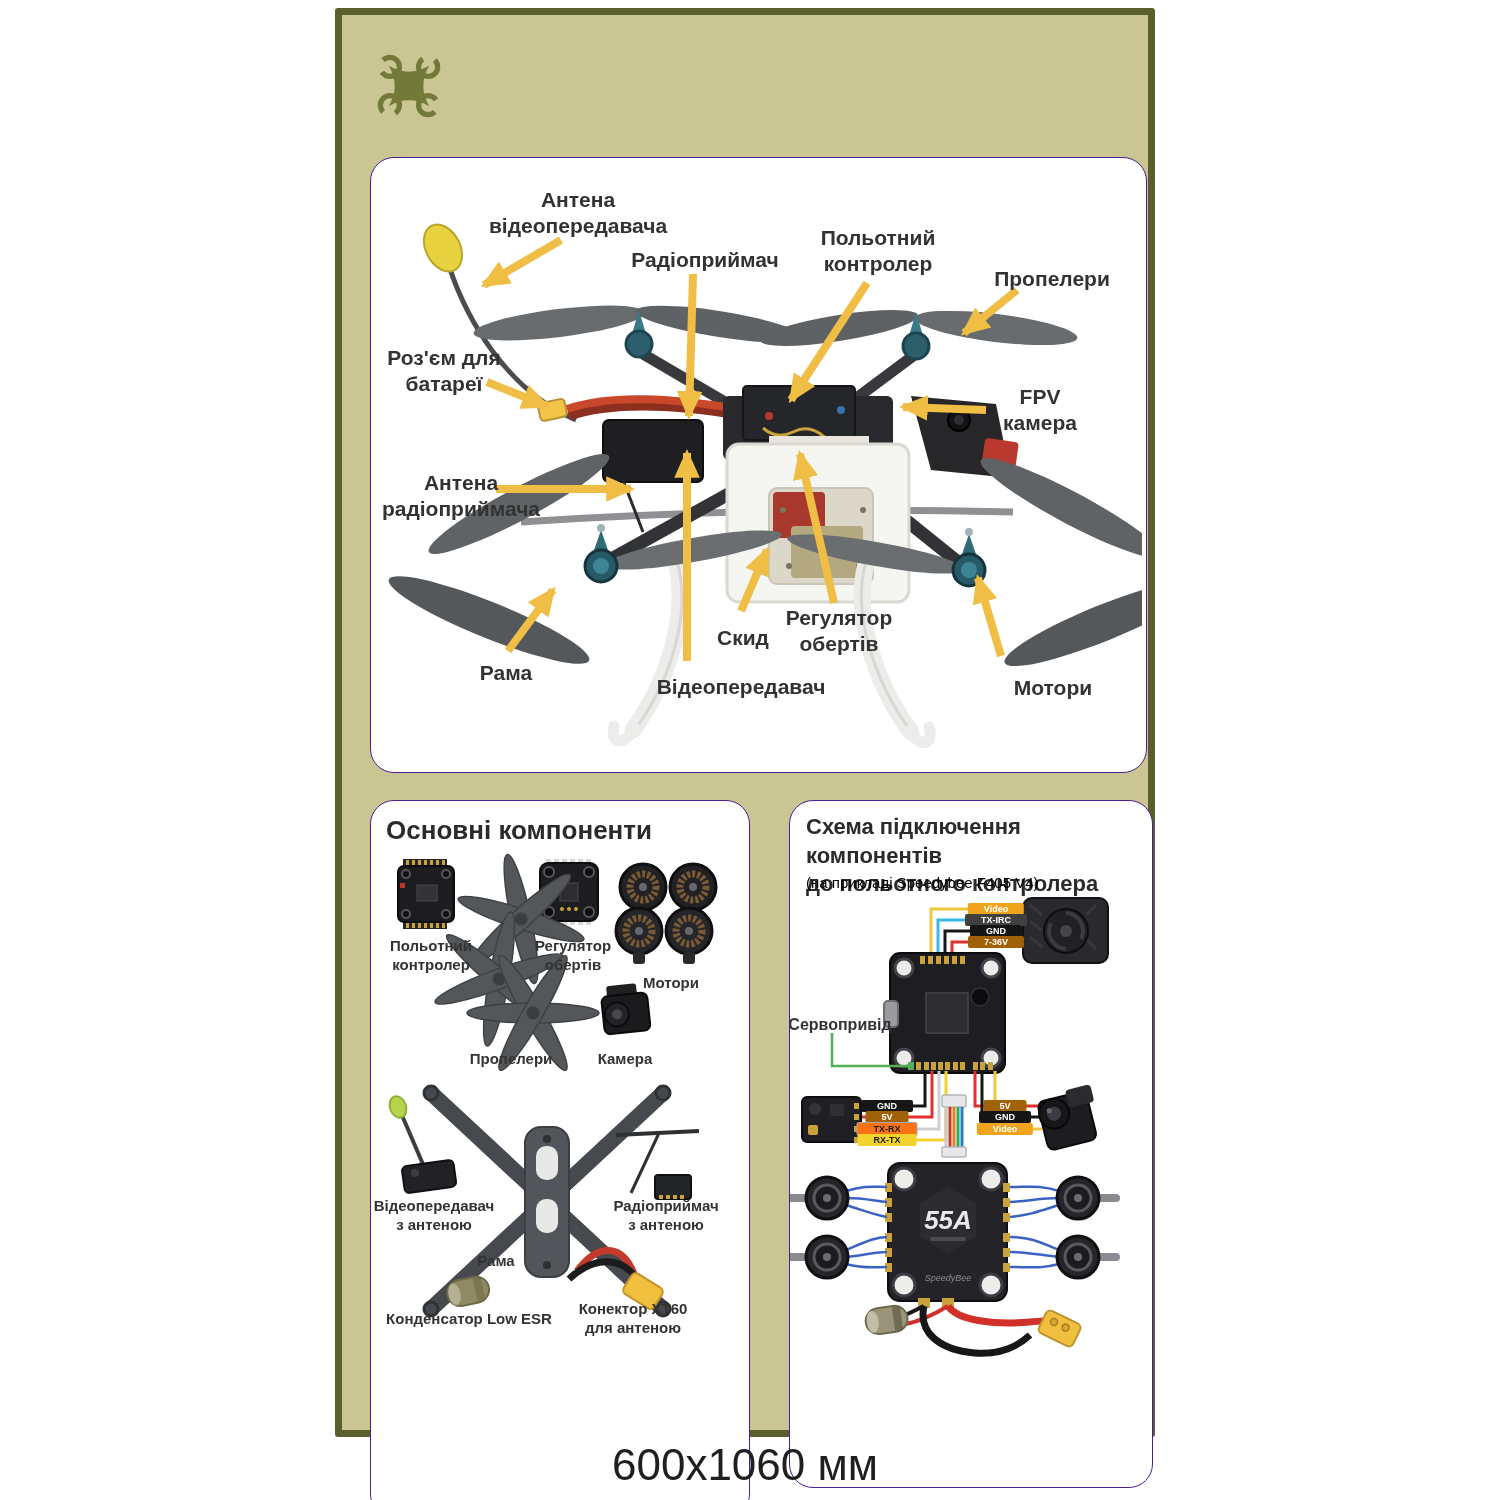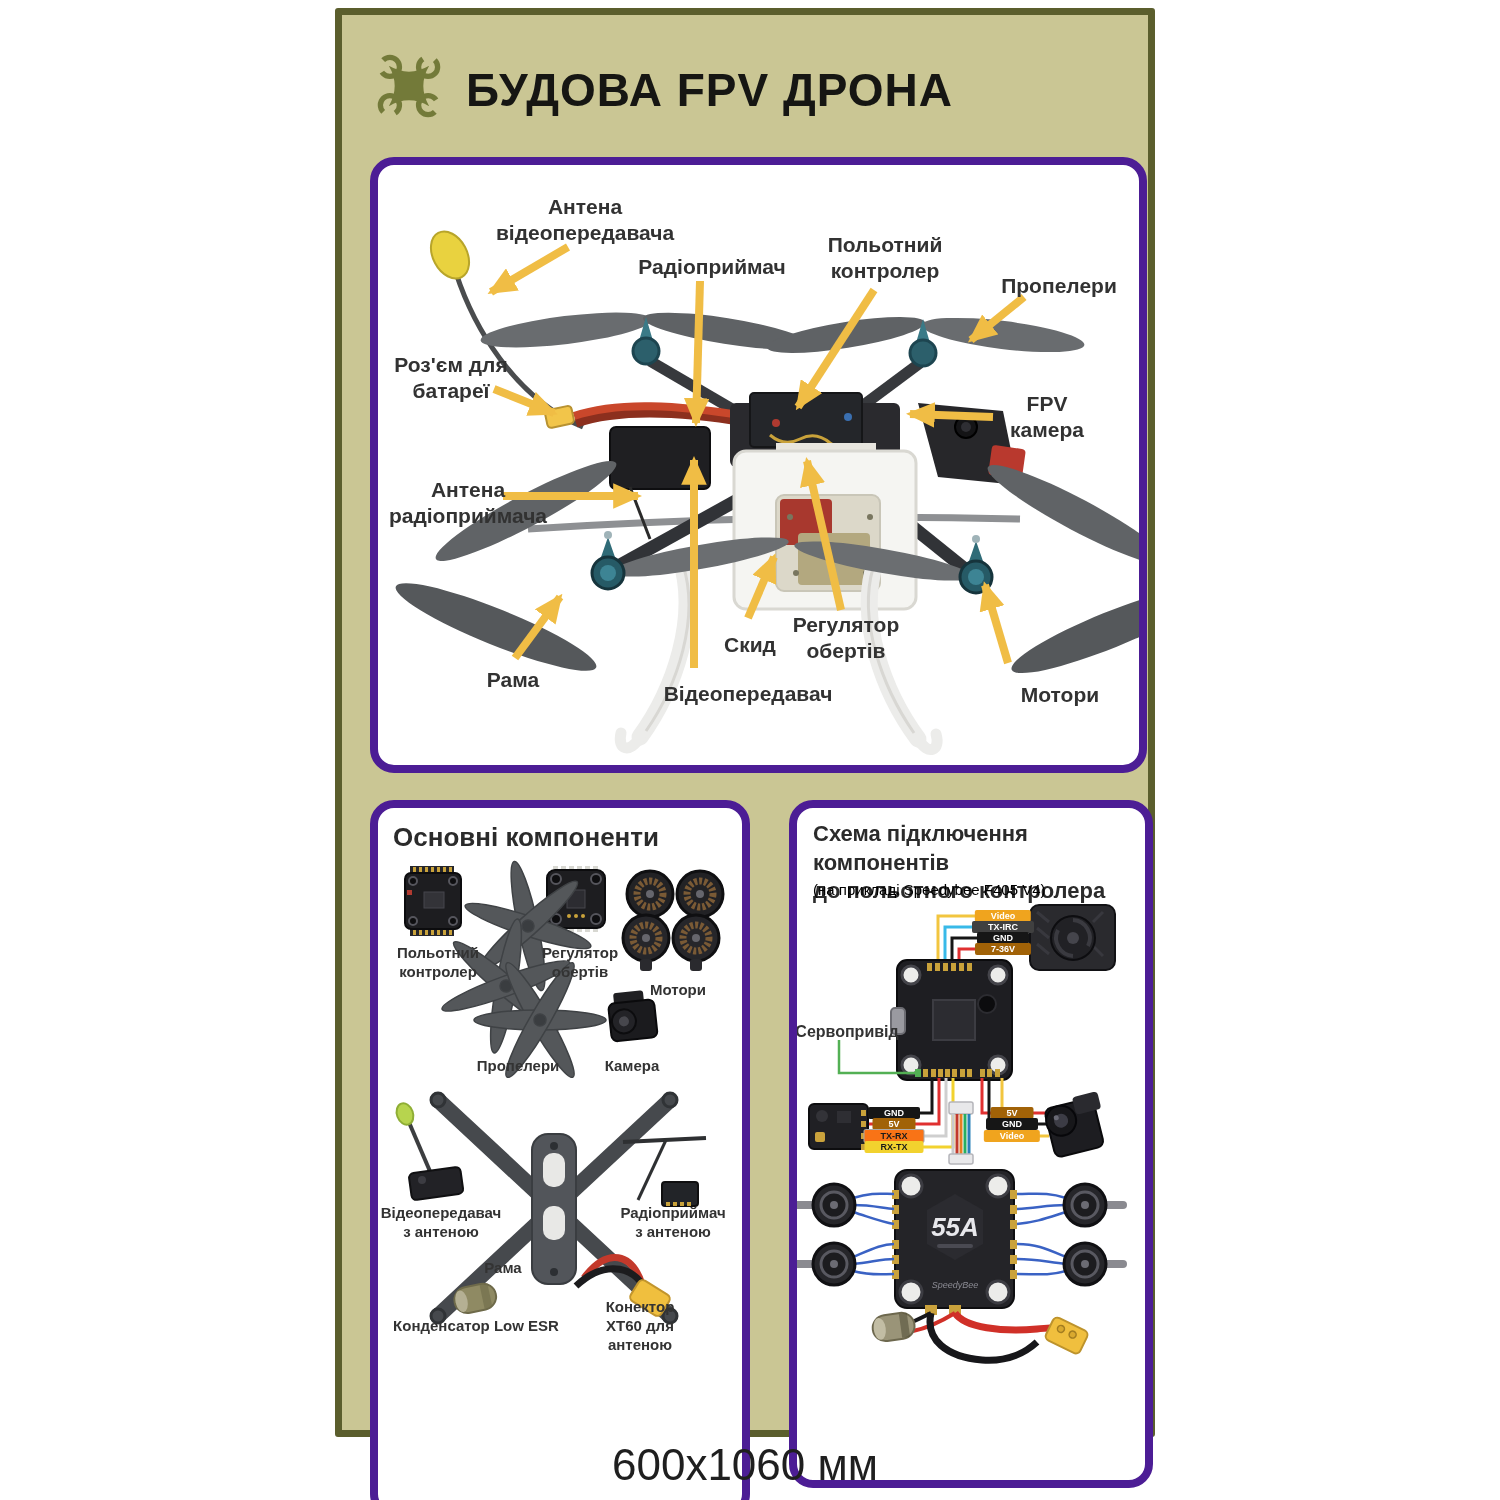--- a/index.html
+++ b/index.html
@@ -1,19 +1,19 @@
 <!DOCTYPE html>
 <html><head>
 <meta charset="utf-8">
 <style>
   html,body{margin:0;padding:0;background:#ffffff;width:1500px;height:1500px;position:relative;
     font-family:"Liberation Sans", sans-serif;}
   .poster{position:absolute;left:335px;top:8px;width:820px;height:1429px;box-sizing:border-box;
     border:7px solid #5b5e2d;background:#cac694;border-radius:3px;}
-  .panel{position:absolute;box-sizing:border-box;background:#ffffff;border:8px solid #4c1d95;border-radius:24px;overflow:hidden;}
+  .panel{position:absolute;box-sizing:border-box;background:#ffffff;border:1px solid #4c1d95;border-radius:24px;overflow:hidden;}
   .main-panel{left:28px;top:142px;width:777px;height:616px;}
   .left-panel{left:28px;top:785px;width:380px;height:718px;}
   .right-panel{left:447px;top:785px;width:364px;height:688px;}
   .hdr-title{position:absolute;left:124px;top:44px;width:560px;font-size:46px;font-weight:900;
     color:#161613;letter-spacing:1px;line-height:62px;white-space:nowrap;}
   .hdr-icon{position:absolute;left:32px;top:36px;width:70px;height:70px;}
   .dlabel{position:absolute;transform:translate(-50%,-50%);font-size:21px;font-weight:bold;color:#323232;
     text-align:center;white-space:pre-line;line-height:1.25;}
   .svgfill{position:absolute;left:0;top:0;}
   .lp-title{position:absolute;left:15px;top:14px;font-size:26px;font-weight:bold;color:#2b2b2b;}
@@ -40,21 +40,20 @@
 
   <svg class="hdr-icon" viewBox="0 0 66 66">
     <g fill="none" stroke="#737a39" stroke-width="5">
       <circle cx="15" cy="15" r="9" stroke-dasharray="44 13" transform="rotate(-135 15 15)"></circle>
       <circle cx="51" cy="15" r="9" stroke-dasharray="44 13" transform="rotate(-45 51 15)"></circle>
       <circle cx="15" cy="51" r="9" stroke-dasharray="44 13" transform="rotate(135 15 51)"></circle>
       <circle cx="51" cy="51" r="9" stroke-dasharray="44 13" transform="rotate(45 51 51)"></circle>
     </g>
     <path d="M14,14 Q33,25 52,14 Q41,33 52,52 Q33,41 14,52 Q25,33 14,14 Z" fill="#737a39"></path>
   </svg>
-  <div class="hdr-title">БУДОВА FPV ДРОНА</div>
 
   <div class="panel main-panel">
     <svg class="svgfill" width="771" height="610" viewBox="0 0 771 610">
       <defs>
         <marker id="ah" markerWidth="3.6" markerHeight="3.2" refX="3.1" refY="1.6" orient="auto" markerUnits="strokeWidth">
           <path d="M0,0 L3.6,1.6 L0,3.2 Z" fill="#f0bd45"></path>
         </marker>
       </defs>
 
       <path d="M78,108 C95,160 135,232 205,262" fill="none" stroke="#4a4c4e" stroke-width="5"></path>

